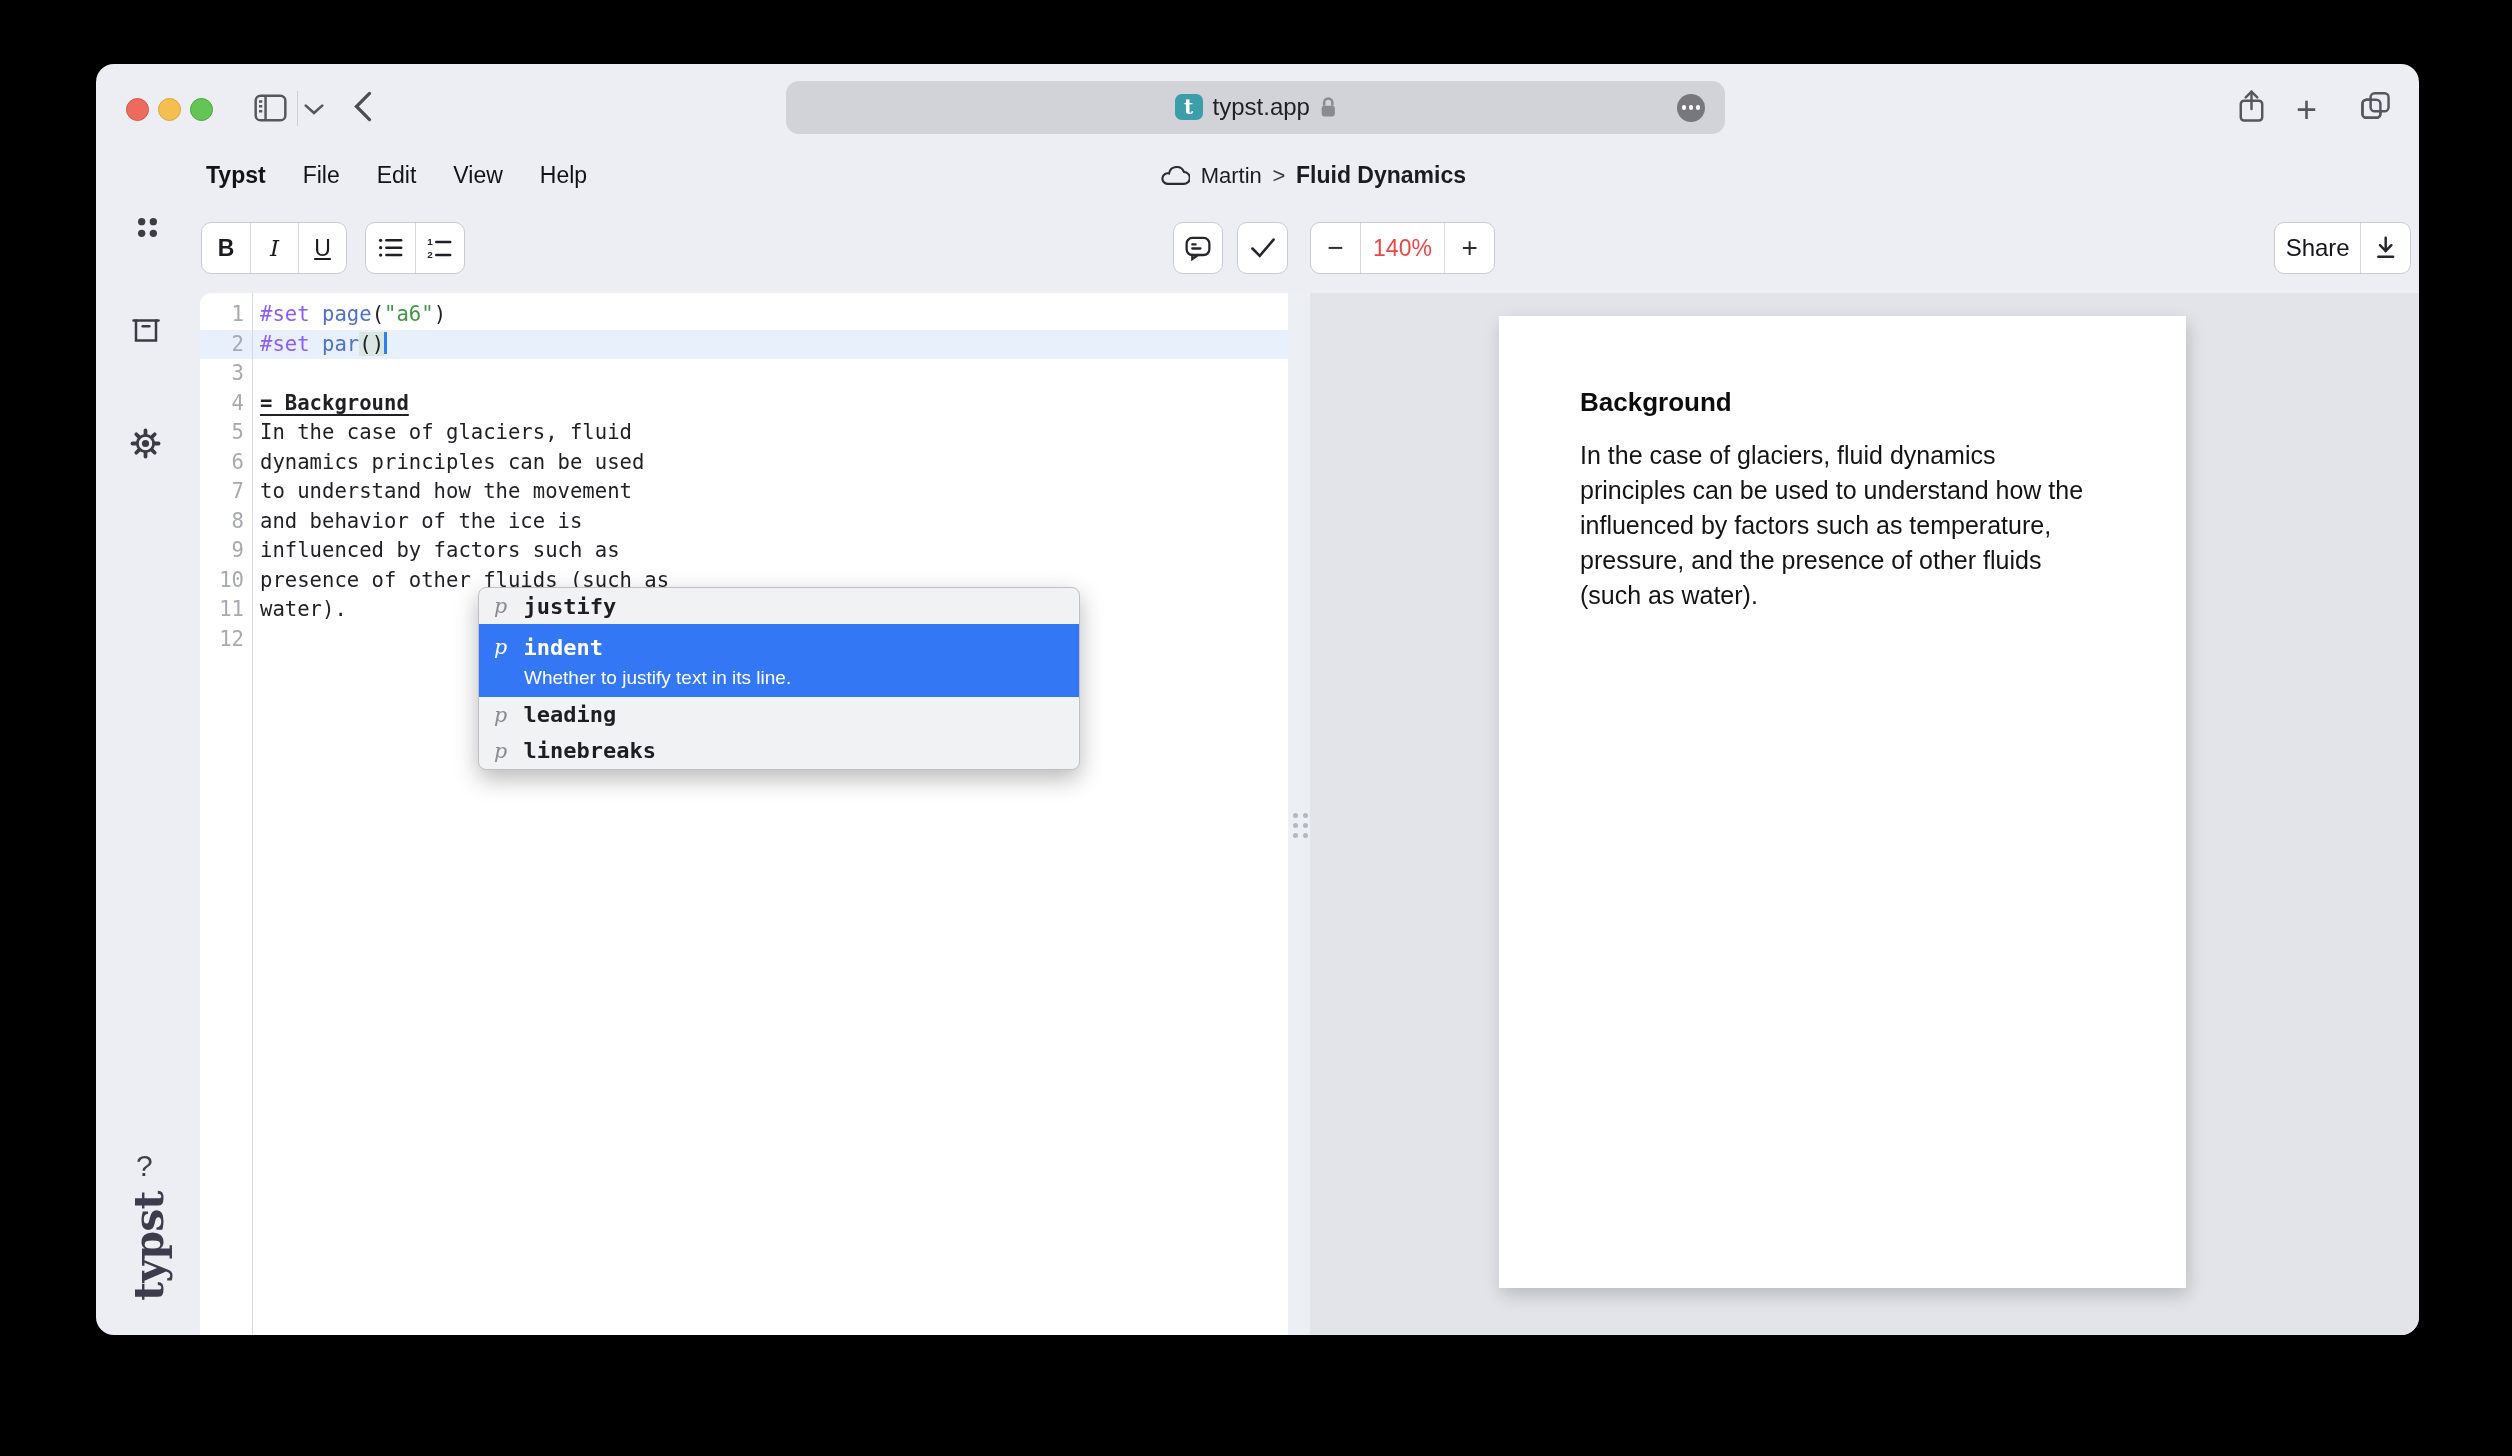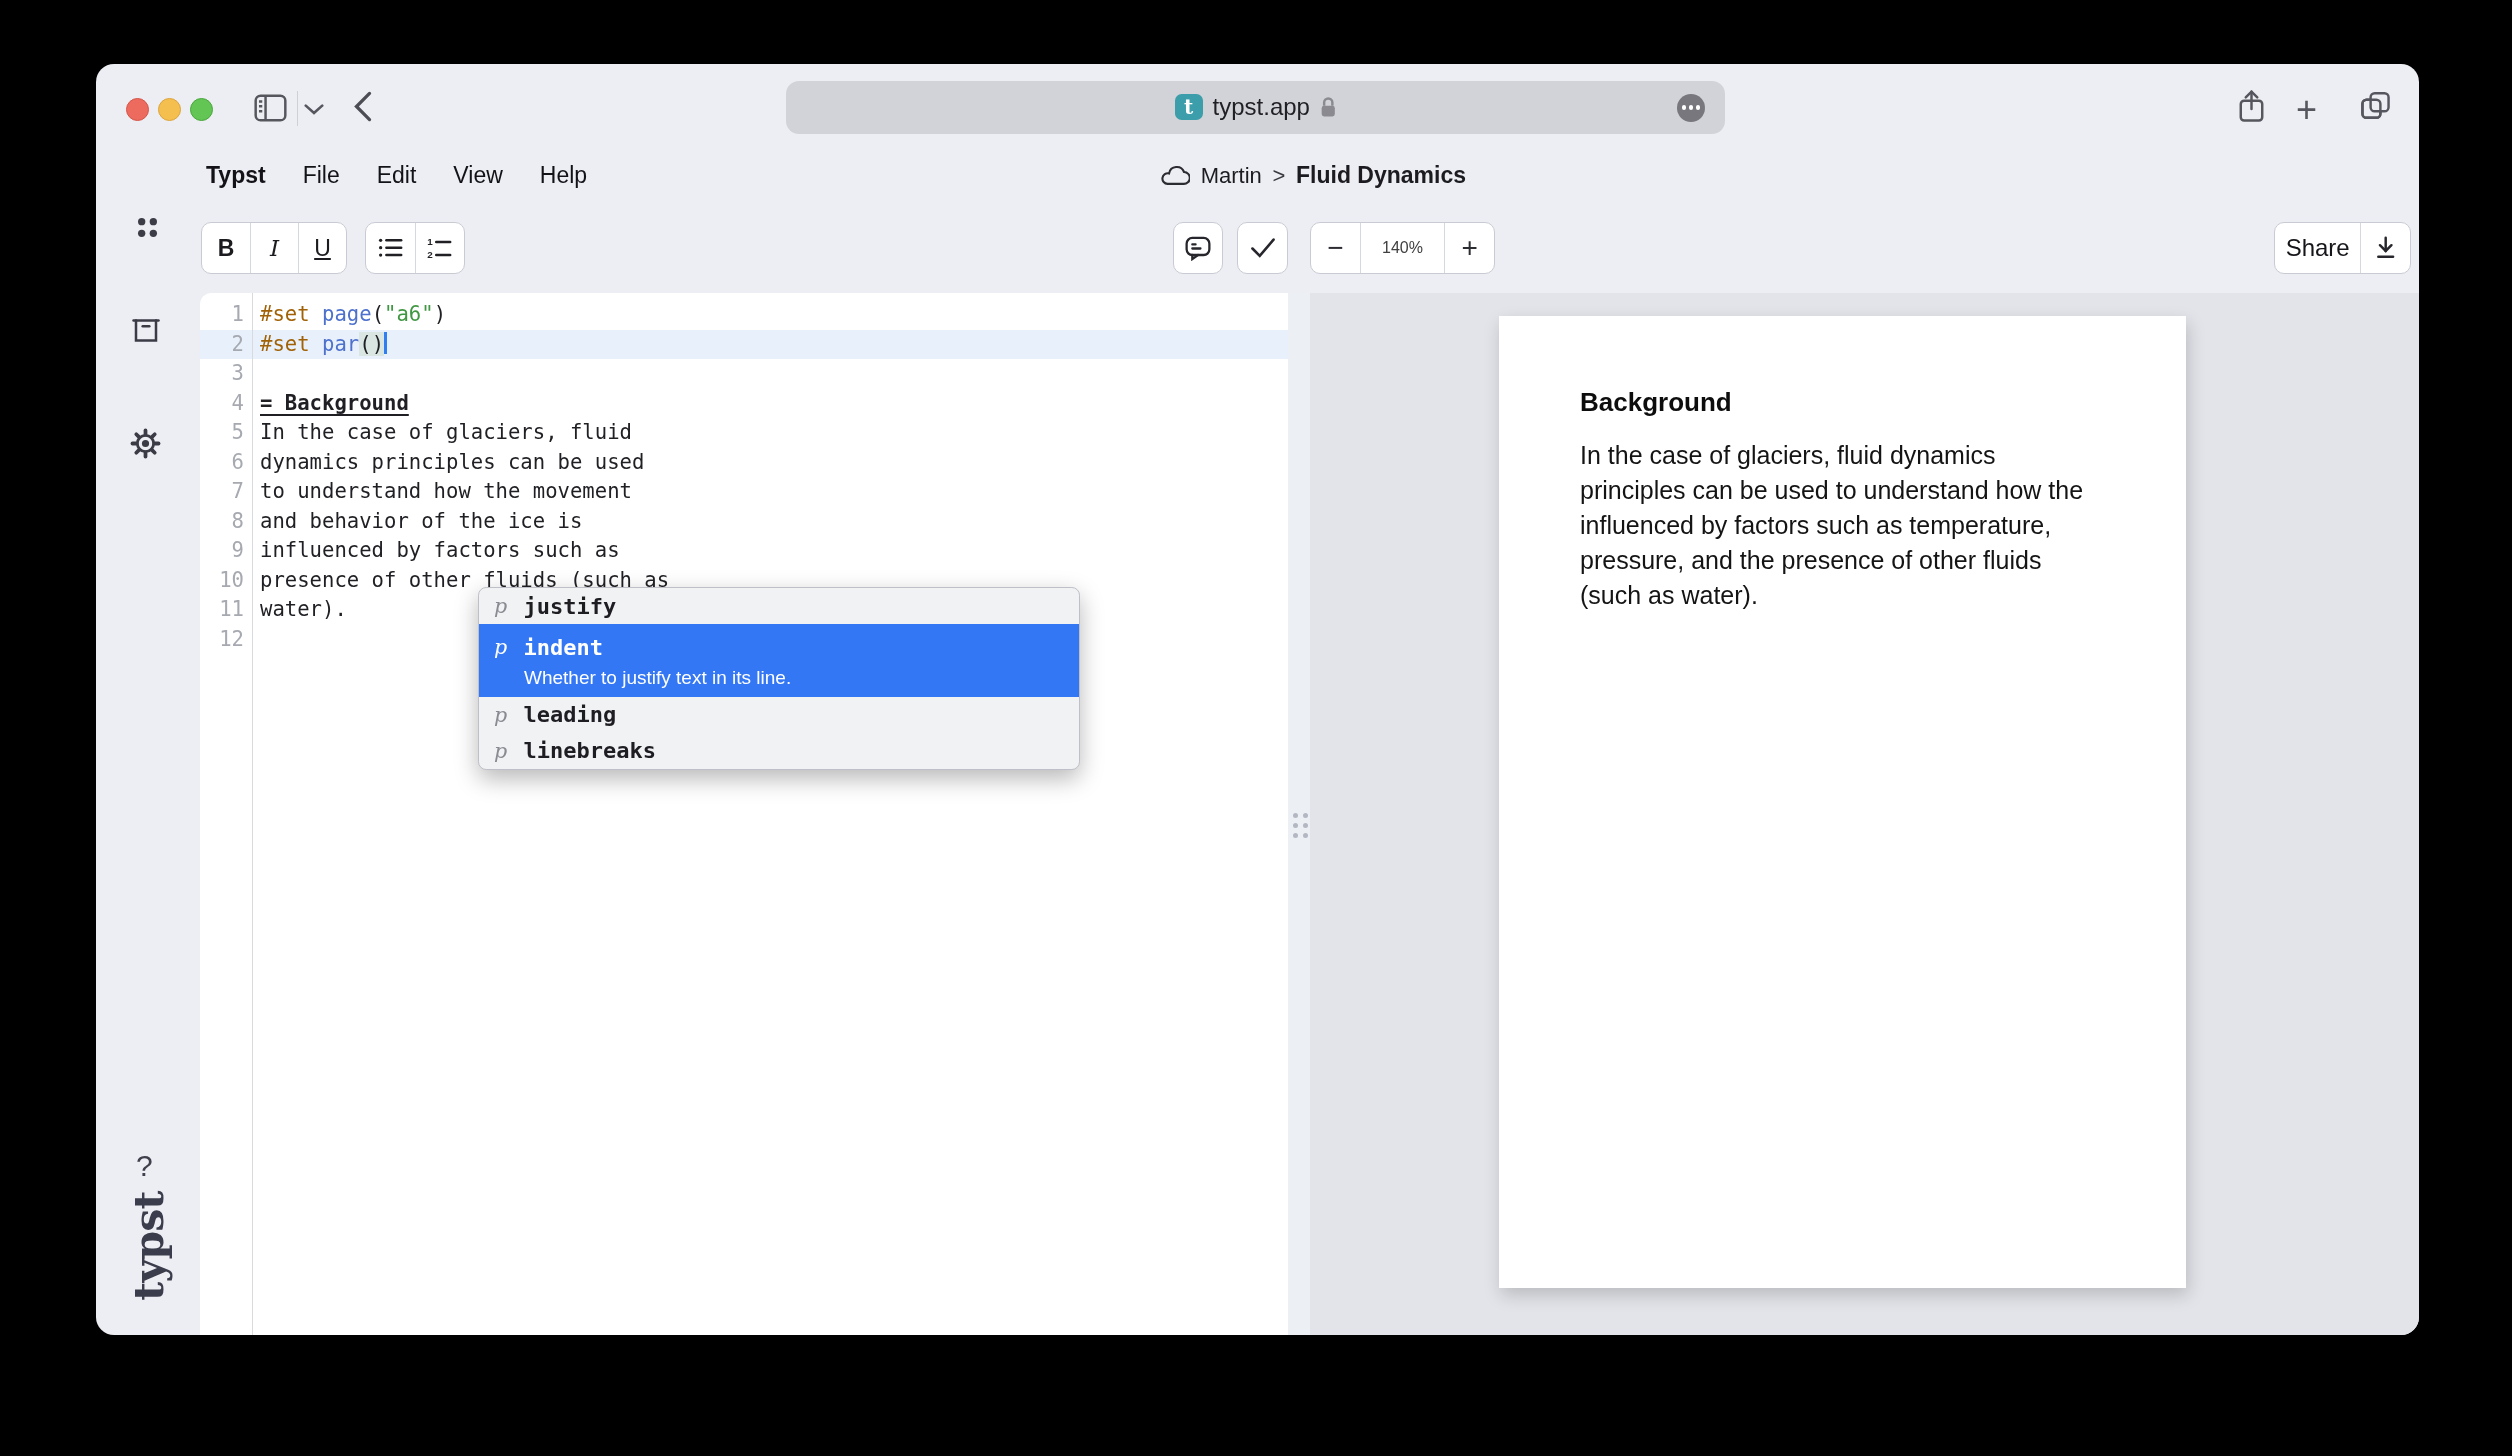--- a/index.html
+++ b/index.html
@@ -32,40 +32,40 @@
   .crumbs .sep{color:#3a3a40;}
   
   .btngrp{position:absolute;top:158px;height:52px;background:#fff;border:1.2px solid #c9cbd4;
     border-radius:10px;display:flex;box-sizing:border-box;}
   .cell{display:flex;align-items:center;justify-content:center;height:100%;}
   .cell+.cell{border-left:1.2px solid #d6d8df;}
   .fmt{font-size:23px;color:#1b1b20;}
   .fmt.b{font-weight:bold;}
   .fmt.i{font-style:italic;font-family:"DejaVu Serif",serif;}
   .fmt.u{text-decoration:underline;}
-  .zoomval{font-size:16px;color:#404040;}
+  .zoomval{font-size:23px;color:#ef4444;}
   .pm-glyph{font-size:28px;color:#2c2c33;line-height:1;}
   .sharelbl{font-size:24px;color:#15151a;}
   
   .rail-ic{position:absolute;color:#3a3b45;}
   .help{position:absolute;left:40px;top:1085px;font-size:30px;color:#3f404c;}
   .logo{position:absolute;left:53px;top:1182px;transform:translate(-50%,-50%) rotate(-90deg);
     font-family:"DejaVu Serif",serif;font-weight:bold;font-size:41px;color:#3b3c4c;letter-spacing:-0.8px;}
   
   .editor{position:absolute;left:104px;top:229px;width:1088px;height:1042px;background:#fff;
     border-top-left-radius:11.5px;overflow:hidden;}
   .gutline{position:absolute;left:52px;top:0;bottom:0;width:1.2px;background:#d8dade;}
   .rows{position:absolute;left:0;top:7.4px;right:0;}
   .crow{height:29.5px;line-height:29.5px;white-space:pre;padding-left:60px;
     font-family:"DejaVu Sans Mono",monospace;font-size:20.6px;color:#1f1f24;}
   .crow.active{background:#e8f1fb;}
   .gutter{position:absolute;left:0;top:7.4px;width:44px;text-align:right;}
   .gnum{height:29.5px;line-height:29.5px;font-family:"DejaVu Sans Mono",monospace;
     font-size:20.6px;color:#a6a9b0;}
-  .tk.kw{color:#a16207;} .tk.fn{color:#4d71cc;} .tk.str{color:#3f9741;}
+  .tk.kw{color:#8b5cf6;} .tk.fn{color:#4d71cc;} .tk.str{color:#3f9741;}
   .tk.pun,.tk.txt{color:#1f1f24;}
   .tk.hd{font-weight:bold;text-decoration:underline;text-decoration-thickness:2.1px;text-underline-offset:4.1px;}
   .tk.brk{background:#d9e6e2;}
   .tk.caret{display:inline-block;width:2.5px;height:22px;background:#2f7ff0;vertical-align:-3.3px;}
   
   .ac{position:absolute;left:278px;top:294px;width:600px;background:#f1f2f4;
     border:1.2px solid #bfc0c7;border-radius:8.2px;box-shadow:0 8.2px 23px rgba(0,0,0,.28);
     overflow:hidden;z-index:5;}
   .ac-item{padding:0 15px;}
   .ac-item .l1{display:flex;align-items:center;height:36px;gap:11.5px;}

